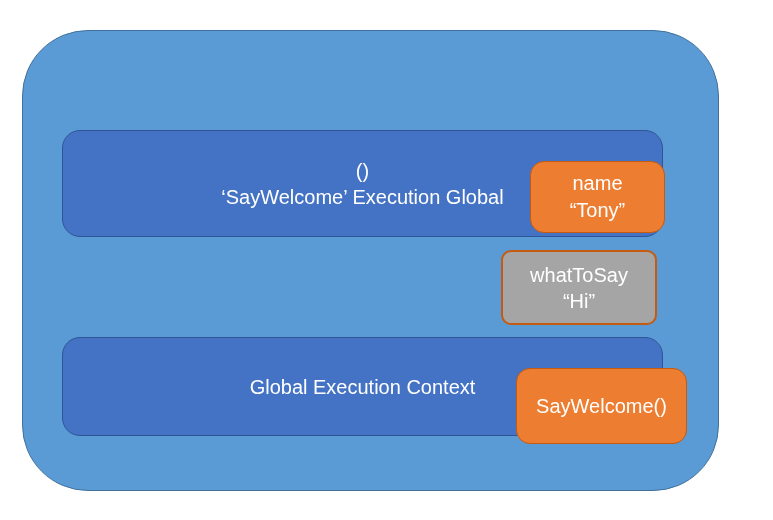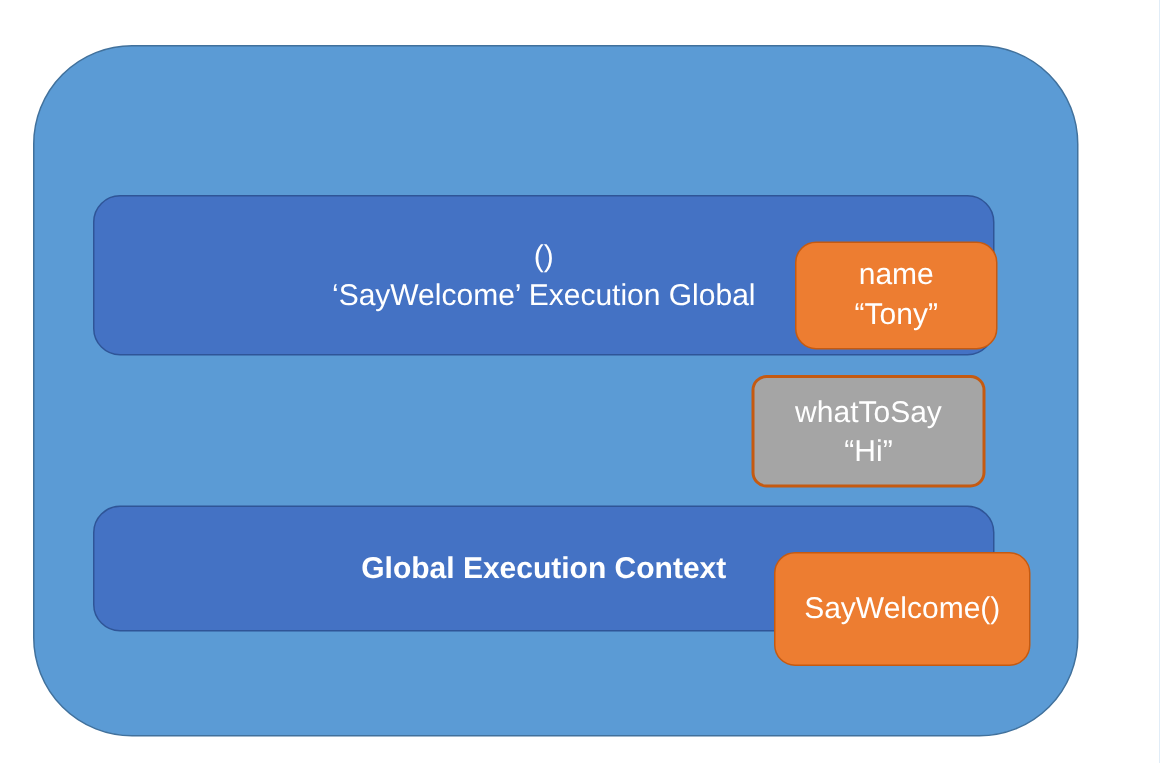--- a/index.html
+++ b/index.html
@@ -42,22 +42,21 @@
   .bar-top {
     left: 62px;
     top: 130px;
     width: 601px;
     height: 107px;
   }
   .bar-bottom {
     left: 62px;
     top: 337px;
     width: 601px;
-    height: 84px;
-    font-weight: bold;
+    height: 99px;
   }
   .bar-line {
     font-size: 20px;
     line-height: 26px;
     white-space: nowrap;
   }
   .value-box {
     position: absolute;
     box-sizing: border-box;
     display: flex;

